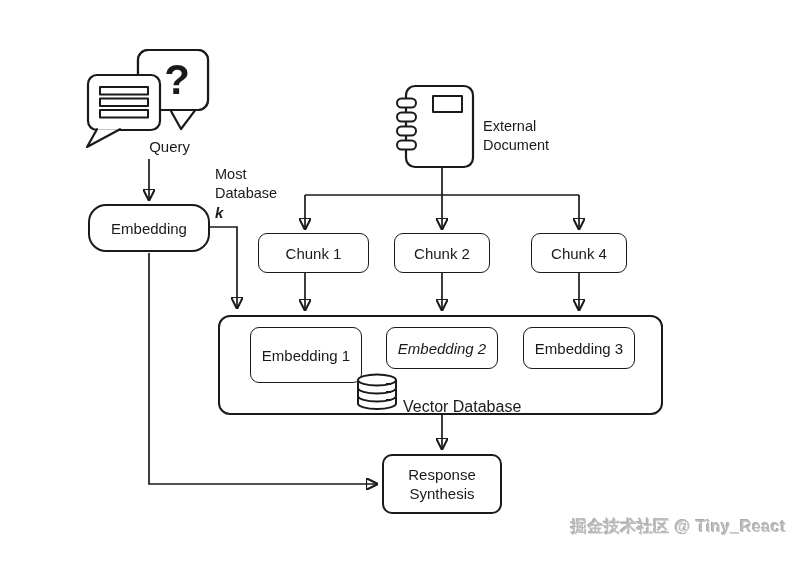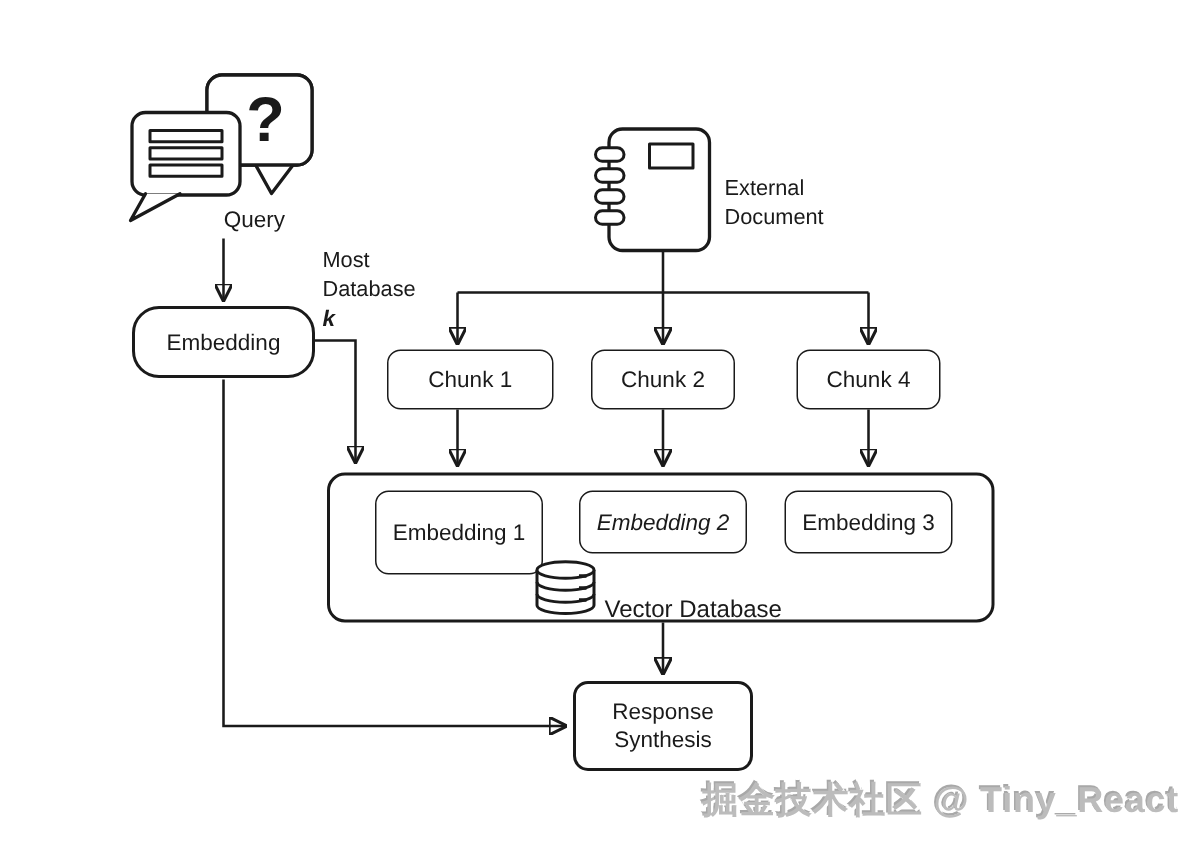--- a/index.html
+++ b/index.html
@@ -48,21 +48,21 @@
     position: absolute;
     color: var(--stroke);
     font-size: 14.5px;
     line-height: 19px;
   }
   .k-line { font-weight: bold; font-style: italic; font-size: 15px; }
   .watermark {
     position: absolute;
     top: 517px;
     right: 14px;
-    font-size: 24px;
+    font-size: 16px;
     font-weight: bold;
     letter-spacing: 0.5px;
     color: var(--watermark-gray);
     text-shadow: 1.5px 1.5px 0 #ffffff, -1px -1px 0 #a8a8a8;
     white-space: nowrap;
   }
 </style>
 </head>
 <body>
 

